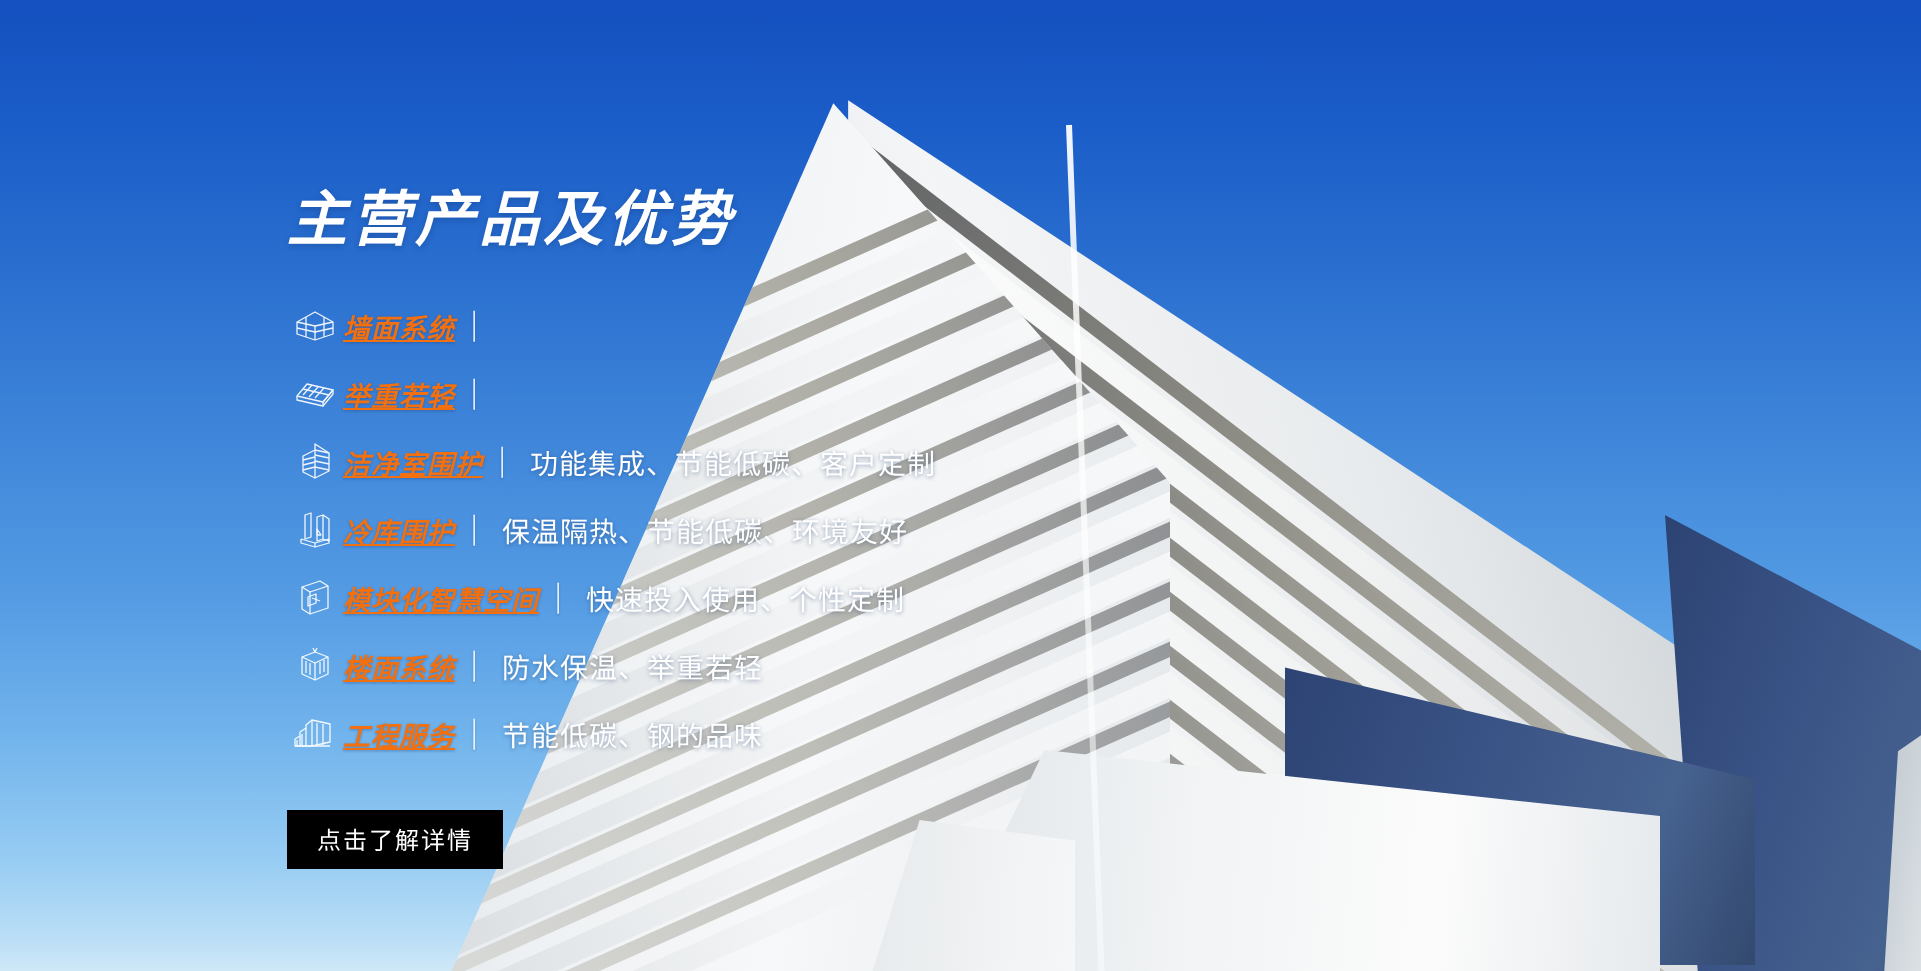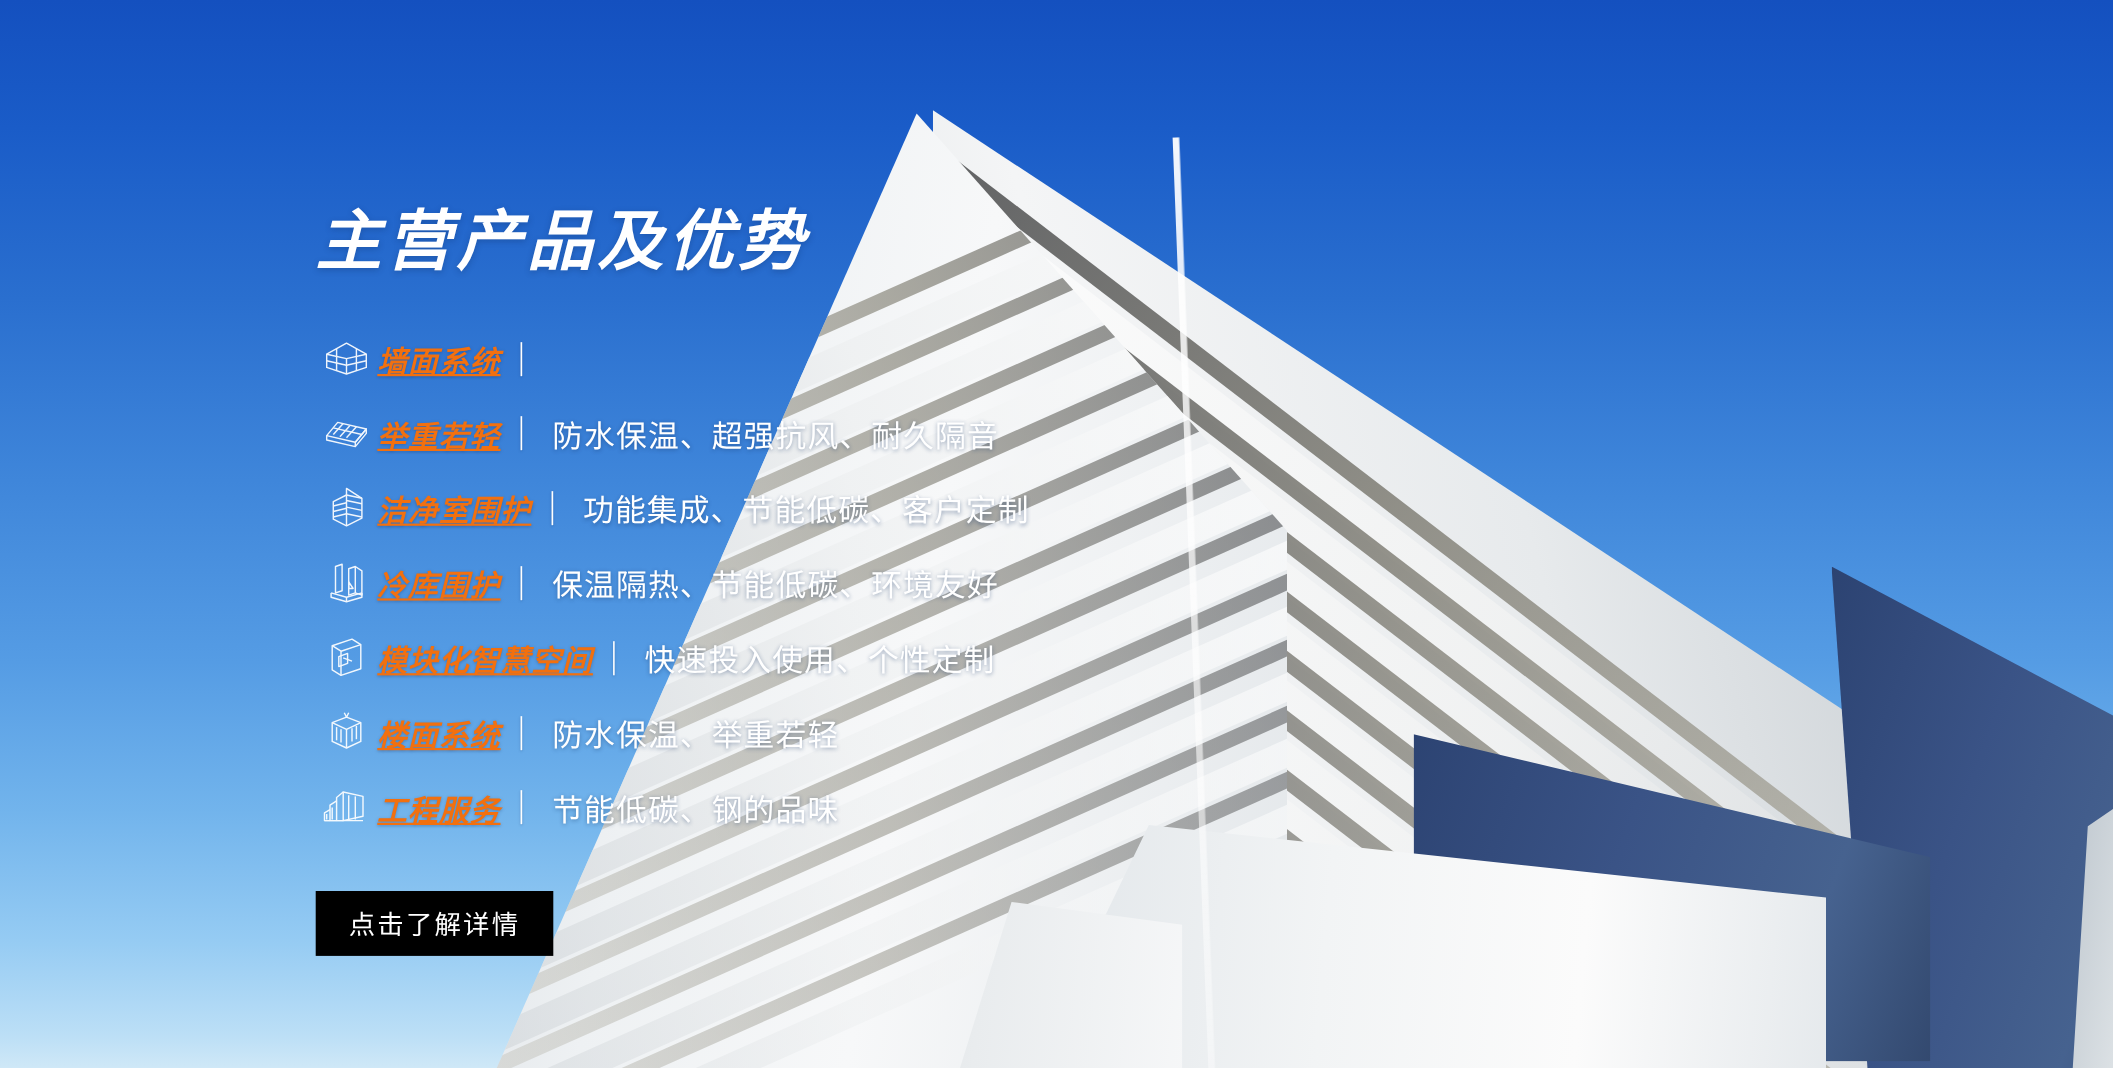--- a/index.html
+++ b/index.html
@@ -287,21 +287,20 @@
             <path d="M4 22 L4 26 L30 32 L30 28"></path>
             <path d="M30 28 L40 16 L40 20 L30 32"></path>
             <path d="M19 11 L10 21"></path>
             <path d="M25 13 L16 23"></path>
             <path d="M31 14 L22 24"></path>
             <path d="M10 15 L36 21"></path>
           </svg>
         </span>
         <span class="prod-name">举重若轻</span>
         <span class="divider">▏</span>
-        <span class="prod-desc">防水保温、超强抗风、耐久隔音</span>
       </li>
 
       <li class="prod-row">
         <span class="icon-wrap">
           <svg width="44" height="42" viewBox="0 0 44 42" fill="none" stroke="#ffffff" stroke-width="1.3" stroke-linejoin="round">
             <path d="M22 3 L36 12 L36 30 L22 37 L22 3 Z"></path>
             <path d="M22 9 L10 15 L10 31 L22 37"></path>
             <path d="M22 9 L36 12"></path>
             <path d="M10 19 L22 16"></path>
             <path d="M10 24 L22 21"></path>

